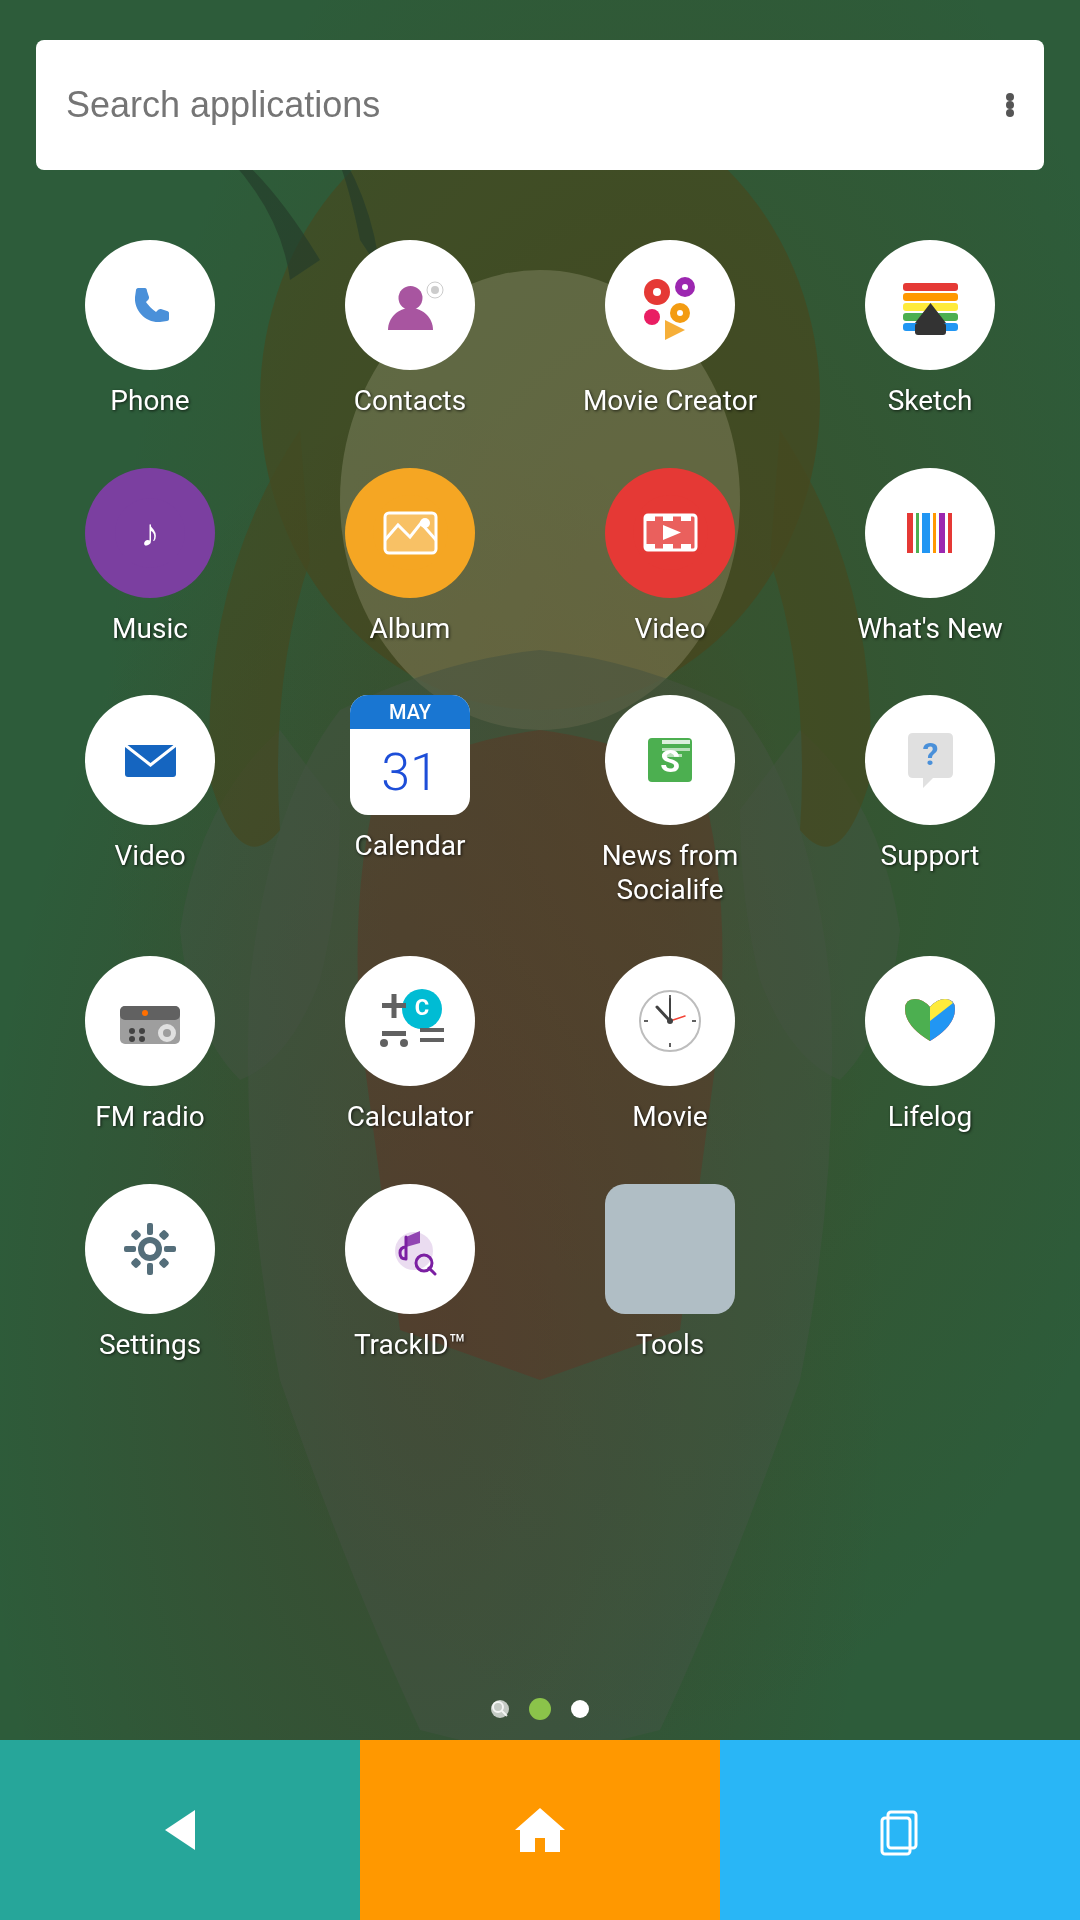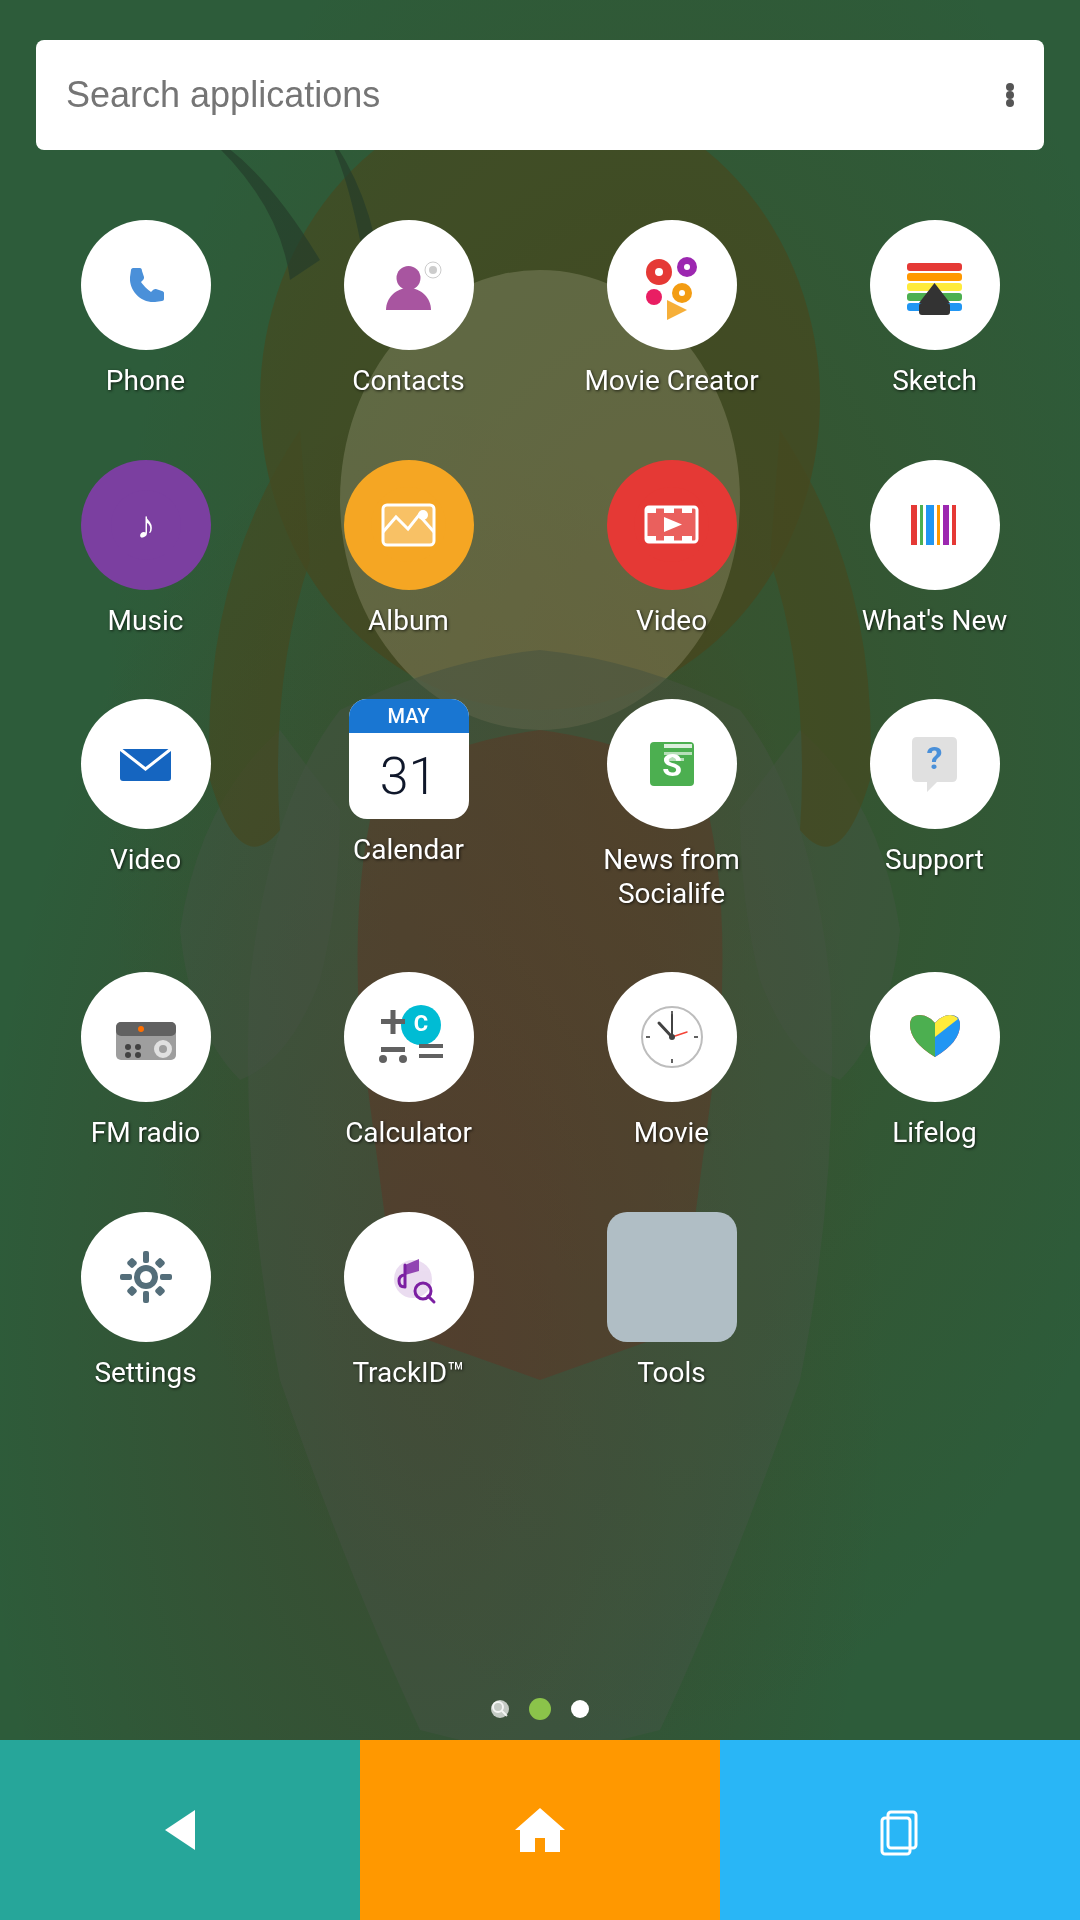--- a/index.html
+++ b/index.html
@@ -28,21 +28,21 @@
 
     .search-bar {
       position: relative;
       z-index: 10;
       margin: 40px 36px 0 36px;
       background: white;
       border-radius: 8px;
       display: flex;
       align-items: center;
       padding: 0 30px;
-      height: 110px;
+      height: 130px;
     }
 
     .search-input {
       flex: 1;
       border: none;
       outline: none;
       font-size: 36px;
       color: #aaa;
       background: transparent;
     }
@@ -52,21 +52,21 @@
       height: 8px;
       background: #555;
       border-radius: 50%;
     }
 
     .app-grid {
       position: relative;
       z-index: 10;
       display: grid;
       grid-template-columns: repeat(4, 1fr);
-      gap: 12px;
+      gap: 0;
       padding: 30px 20px 0 20px;
       margin-top: 20px;
     }
 
     .app-item {
       display: flex;
       flex-direction: column;
       align-items: center;
       justify-content: flex-start;
       padding: 20px 10px 30px 10px;
@@ -233,21 +233,21 @@
       font-weight: 500;
     }
 
     .calendar-body {
       flex: 1;
       display: flex;
       align-items: center;
       justify-content: center;
       font-size: 52px;
       font-weight: 300;
-      color: #0f172a;
+      color: #1d4ed8;
     }
   </style>
 </head>
 <body>
 
 <svg class="bg-character" viewBox="0 0 1080 1700" preserveAspectRatio="xMidYMid meet">
 
   <ellipse cx="540" cy="320" rx="280" ry="310" fill="#5a3a0a" opacity="0.8"></ellipse>
 
   <path d="M320 180 Q260 80 200 50 Q280 120 290 200Z" fill="#1a1a1a" opacity="0.7"></path>

